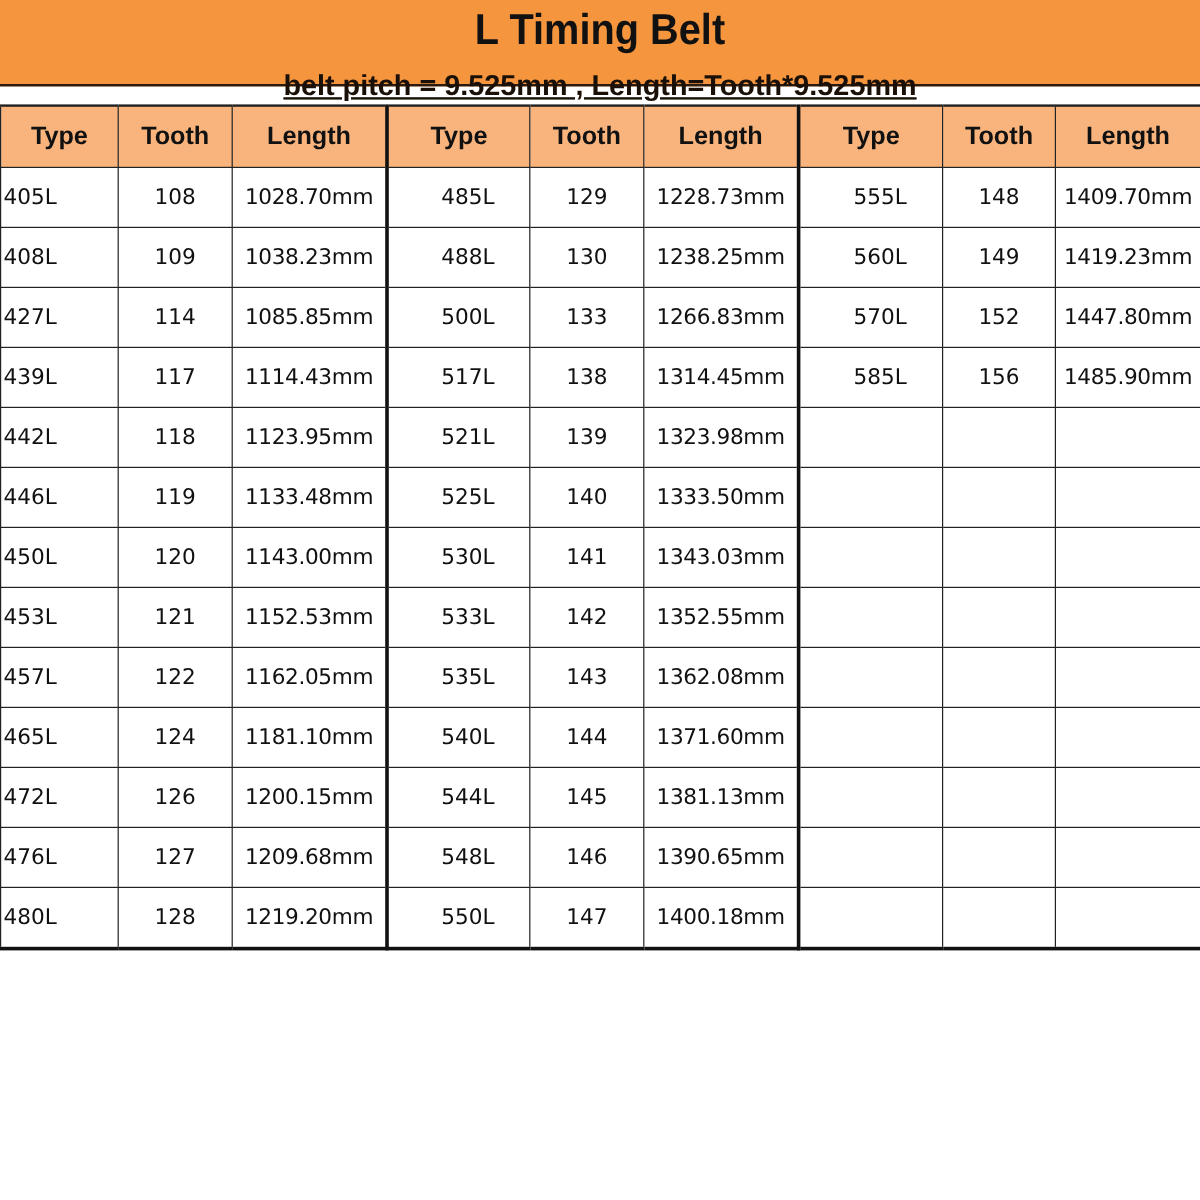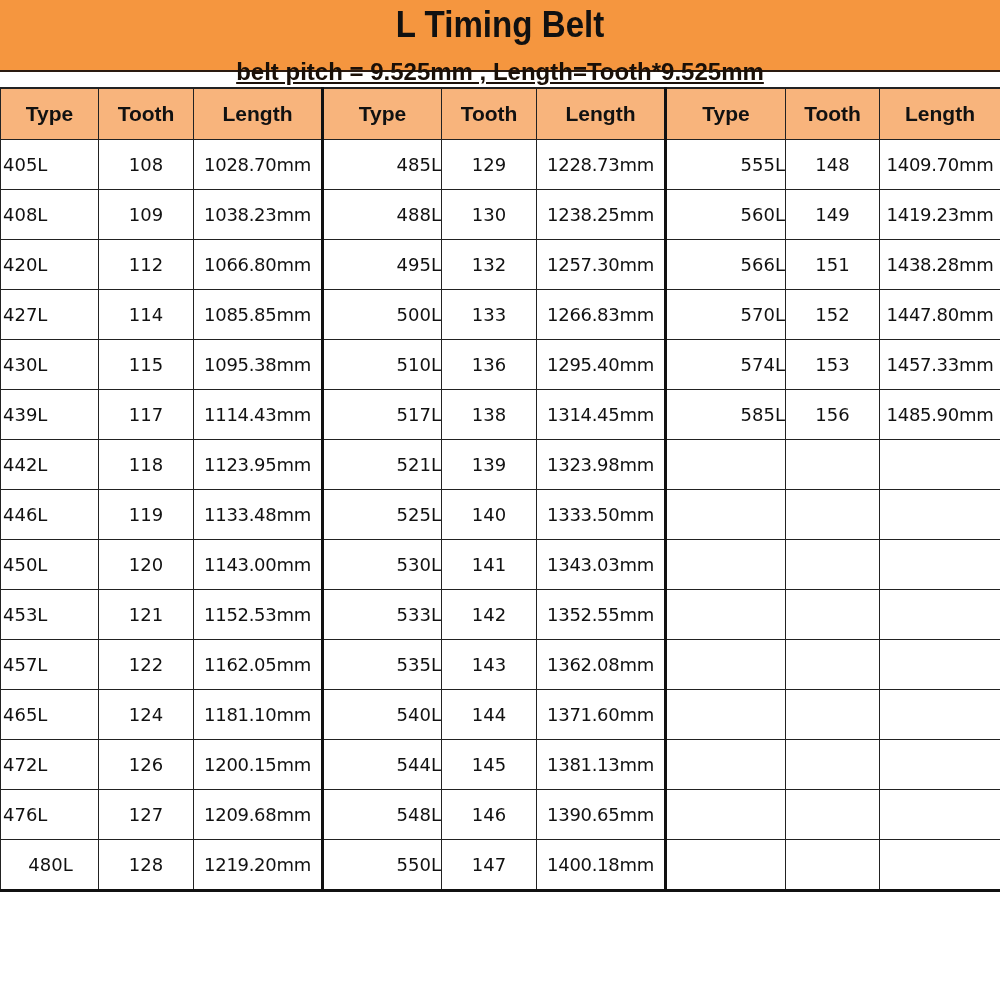--- a/index.html
+++ b/index.html
@@ -58,24 +58,24 @@
       height: 49px;
       font-size: 18px; color: #111;
       border: 1.5px solid #222;
       text-align: center;
       padding: 0;
       background: #ffffff;
       font-family: "DejaVu Sans", sans-serif;
       white-space: nowrap;
     }
     table.grid td.type { text-align: left; padding-left: 2px; }
-    table.grid td.type.mid, table.grid td.type.right { text-align: right; padding-left: 15px; }
+    table.grid td.type.mid, table.grid td.type.right { text-align: center; padding-left: 15px; }
     table.grid td.len { letter-spacing: -0.3px; }
     table.grid .sep { border-right: 3px solid #111; }
-    table.grid tr:last-child td { border-bottom: 3px solid #111; text-align: center; }
+    table.grid tr:last-child td { border-bottom: 3px solid #111; }
   </style>
 </head>
 <body>
 
 <div class="banner">
   <div class="title">L Timing Belt</div>
   <div class="subtitle">belt pitch = 9.525mm , Length=Tooth*9.525mm</div>
 </div>
 
 <table class="grid">
@@ -120,53 +120,31 @@
         <td class="tooth left">109</td>
         <td class="len left sep">1038.23mm</td>
         <td class="type mid">488L</td>
         <td class="tooth mid">130</td>
         <td class="len mid sep">1238.25mm</td>
         <td class="type right">560L</td>
         <td class="tooth right">149</td>
         <td class="len right">1419.23mm</td>
       </tr>
       <tr>
-        <td class="type left">420L</td>
-        <td class="tooth left">112</td>
-        <td class="len left sep">1066.80mm</td>
-        <td class="type mid">495L</td>
-        <td class="tooth mid">132</td>
-        <td class="len mid sep">1257.30mm</td>
-        <td class="type right">566L</td>
-        <td class="tooth right">151</td>
-        <td class="len right">1438.28mm</td>
-      </tr>
-      <tr>
         <td class="type left">427L</td>
         <td class="tooth left">114</td>
         <td class="len left sep">1085.85mm</td>
         <td class="type mid">500L</td>
         <td class="tooth mid">133</td>
         <td class="len mid sep">1266.83mm</td>
         <td class="type right">570L</td>
         <td class="tooth right">152</td>
         <td class="len right">1447.80mm</td>
       </tr>
       <tr>
-        <td class="type left">430L</td>
-        <td class="tooth left">115</td>
-        <td class="len left sep">1095.38mm</td>
-        <td class="type mid">510L</td>
-        <td class="tooth mid">136</td>
-        <td class="len mid sep">1295.40mm</td>
-        <td class="type right">574L</td>
-        <td class="tooth right">153</td>
-        <td class="len right">1457.33mm</td>
-      </tr>
-      <tr>
         <td class="type left">439L</td>
         <td class="tooth left">117</td>
         <td class="len left sep">1114.43mm</td>
         <td class="type mid">517L</td>
         <td class="tooth mid">138</td>
         <td class="len mid sep">1314.45mm</td>
         <td class="type right">585L</td>
         <td class="tooth right">156</td>
         <td class="len right">1485.90mm</td>
       </tr>

